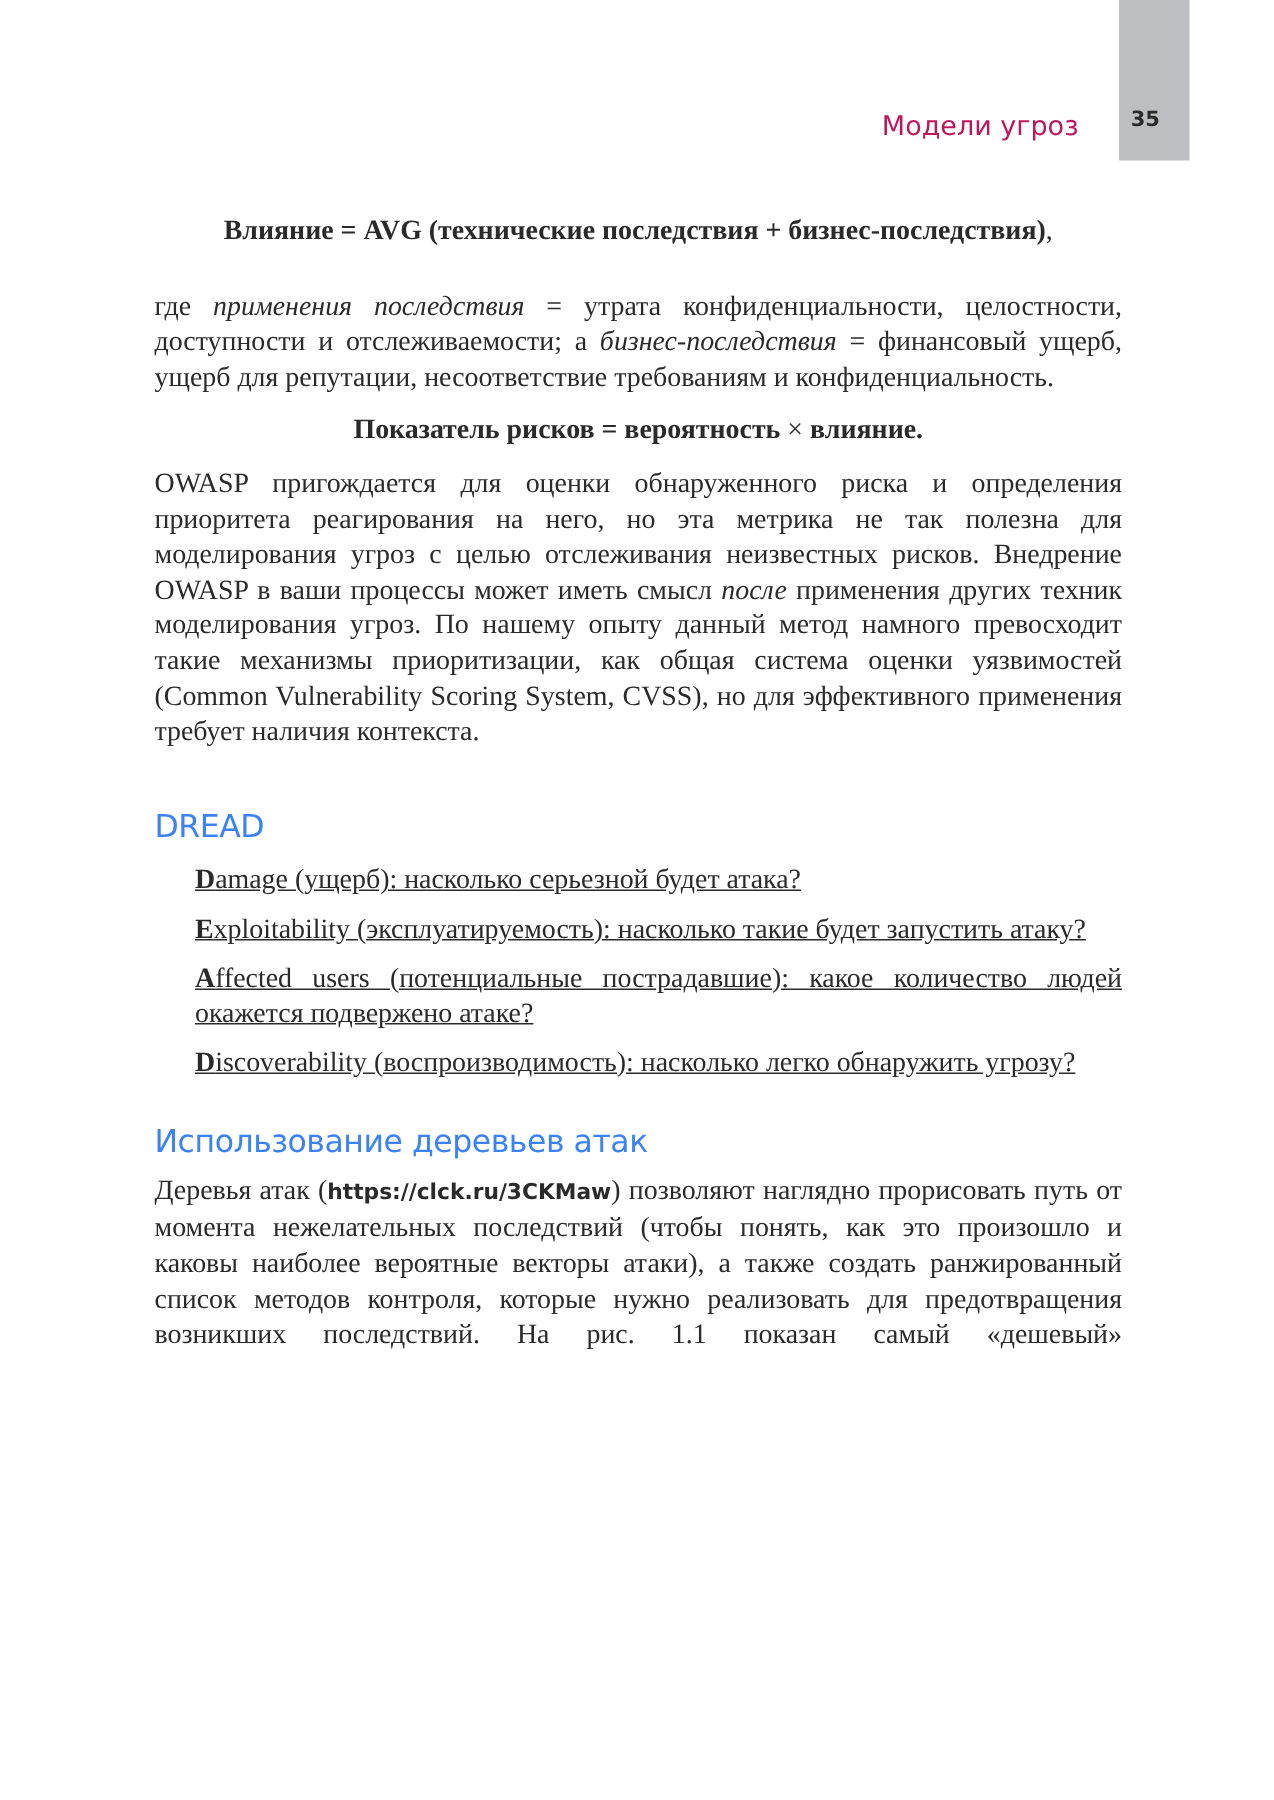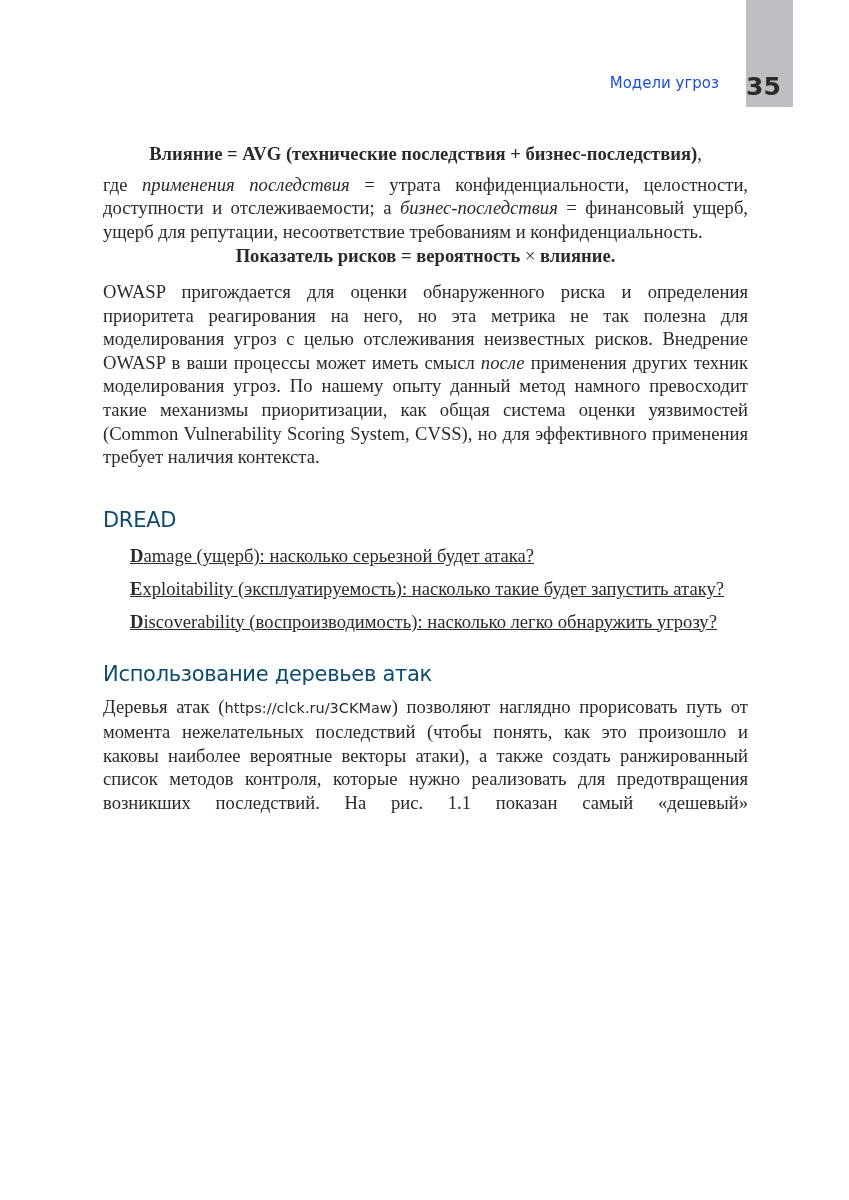--- a/index.html
+++ b/index.html
@@ -21,64 +21,65 @@
       background: #bdbec2;
     }
     .page-num {
       position: absolute;
       left: 746px;
       width: 35px;
       top: 72px;
       text-align: center;
       font-family: "DejaVu Sans", "Liberation Sans", sans-serif;
       font-weight: bold;
-      font-size: 25px;
+      font-size: 14px;
       color: #2b2b2b;
     }
     .running-head {
       position: absolute;
       right: 130px;
       top: 74px;
       font-family: "DejaVu Sans", "Liberation Sans", sans-serif;
-      font-size: 15px;
-      color: #1d4ed8;
+      font-size: 18px;
+      color: #be185d;
       text-align: center;
     }
     .content {
       position: absolute;
       left: 103px;
       top: 142px;
       width: 645px;
       font-size: 18.6px;
       line-height: 23.6px;
     }
     p { margin: 0; text-align: justify; }
     .formula {
       text-align: center;
       font-weight: bold;
     }
     .formula .normal { font-weight: normal; }
-    .f1 { margin-bottom: 7px; text-align: center; }
-    .f2 { margin-top: 1px; margin-bottom: 12px; }
+    .f1 { margin-bottom: 27px; text-align: center; }
+    .f2 { margin-top: 12px; margin-bottom: 12px; }
     h2 {
       font-family: "DejaVu Sans", "Liberation Sans", sans-serif;
       font-weight: normal;
       font-size: 21px;
-      color: #0c4a6e;
+      color: #3b82f6;
       margin: 0;
       letter-spacing: -0.3px;
     }
     .h-dread { margin-top: 40px; margin-bottom: 8px; }
     .h-trees { margin-top: 30px; margin-bottom: 8px; }
     .list { margin-top: 12px; padding-left: 27px; }
     .list p { margin-bottom: 9px; text-decoration: underline; }
     .list b { font-weight: bold; }
     .url {
       font-family: "DejaVu Sans", "Liberation Sans", sans-serif;
       font-size: 14.5px;
+      font-weight: bold;
     }
     .justify-last { text-align-last: justify; }
   </style>
 </head>
 <body>
 
 <div class="tab"></div>
 <div class="page-num">35</div>
 <div class="running-head">Модели угроз</div>
 
@@ -91,20 +92,21 @@
   <p class="formula f2"><span>Показатель рисков = вероятность </span><span class="normal">×</span><span> влияние.</span></p>
 
   <p><span>OWASP пригождается для оценки обнаруженного риска и определения приоритета реагирования на него, но эта метрика не так полезна для моделирования угроз с целью отслеживания неизвестных рисков. Внедрение OWASP в ваши процессы может иметь смысл </span><i>после</i><span> применения других техник моделирования угроз. По нашему опыту данный метод намного превосходит такие механизмы приоритизации, как общая система оценки уязвимостей (Common Vulnerability Scoring System, CVSS), но для эффективного применения требует наличия контекста.</span></p>
 
   <h2 class="h-dread">DREAD</h2>
 
 
   <div class="list">
     <p><b>D</b><span>amage (ущерб): насколько серьезной будет атака?</span></p>
     <p><b>E</b><span>xploitability (эксплуатируемость): насколько такие будет запустить атаку?</span></p>
+    <p><b>A</b><span>ffected users (потенциальные пострадавшие): какое количество людей окажется подвержено атаке?</span></p>
     <p><b>D</b><span>iscoverability (воспроизводимость): насколько легко обнаружить угрозу?</span></p>
   </div>
 
   <h2 class="h-trees">Использование деревьев атак</h2>
 
   <p class="justify-last"><span>Деревья атак (</span><span class="url">https://clck.ru/3CKMaw</span><span>) позволяют наглядно прорисовать путь от момента нежелательных последствий (чтобы понять, как это произошло и каковы наиболее вероятные векторы атаки), а также создать ранжированный список методов контроля, которые нужно реализовать для предотвращения возникших последствий. На рис. 1.1 показан самый «дешевый»</span></p>
 
 </div>
 
 </body></html>

